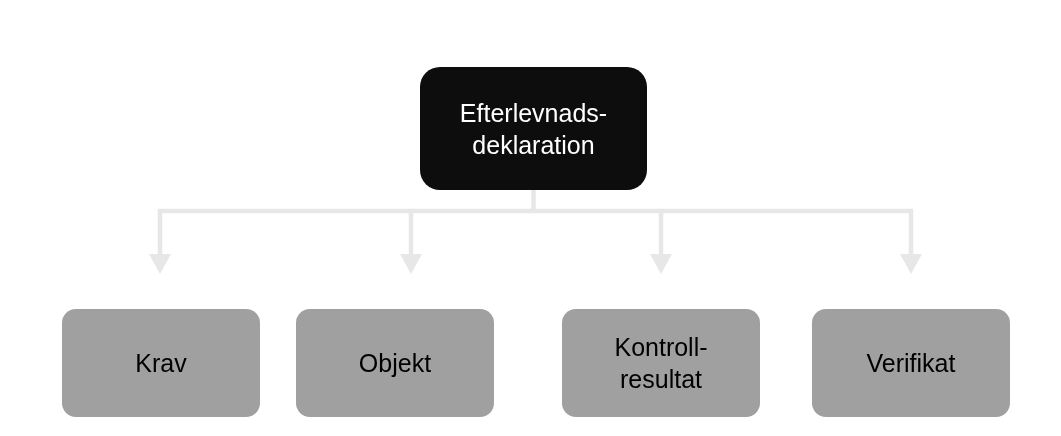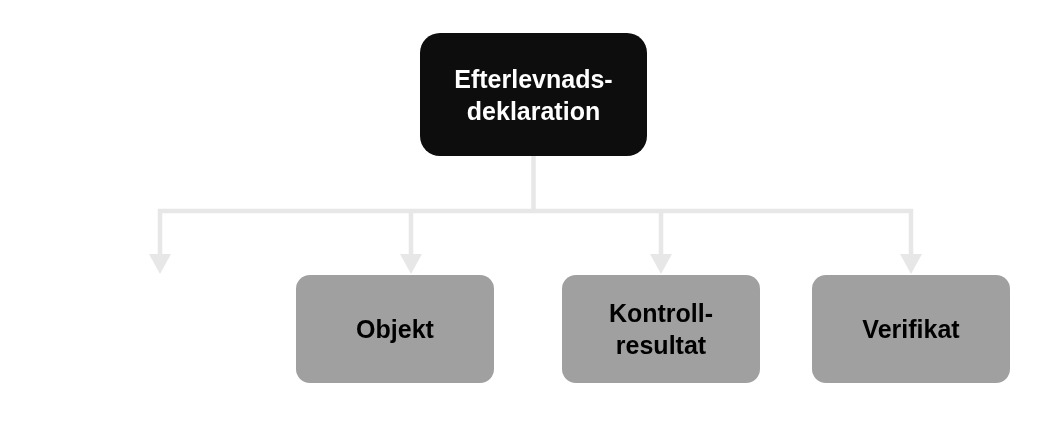--- a/index.html
+++ b/index.html
@@ -38,23 +38,24 @@
   .connectors .arrow {
     fill: var(--connector);
     stroke: none;
   }
   .node {
     position: absolute;
     display: flex;
     align-items: center;
     justify-content: center;
     text-align: center;
-    font-weight: bold;
+    font-weight: normal;
     white-space: pre-line;
     box-sizing: border-box;
+    margin-top: 34px;
   }
   .node.root {
     left: 420px;
     top: 33px;
     width: 227px;
     height: 123px;
     background: var(--root-fill);
     color: var(--root-text);
     border-radius: 20px;
     font-size: 25px;
@@ -95,20 +96,23 @@
     <polygon class="arrow" points="400,254 422,254 411,274"></polygon>
     <polygon class="arrow" points="650,254 672,254 661,274"></polygon>
     <polygon class="arrow" points="900,254 922,254 911,274"></polygon>
   </svg>
 
   <div class="node root">
     <span>Efterlevnads-
 deklaration</span>
   </div>
 
+  <div class="node child child-0">
+    <span>Krav</span>
+  </div>
 
   <div class="node child child-1">
     <span>Objekt</span>
   </div>
 
   <div class="node child child-2">
     <span>Kontroll-
 resultat</span>
   </div>
 

